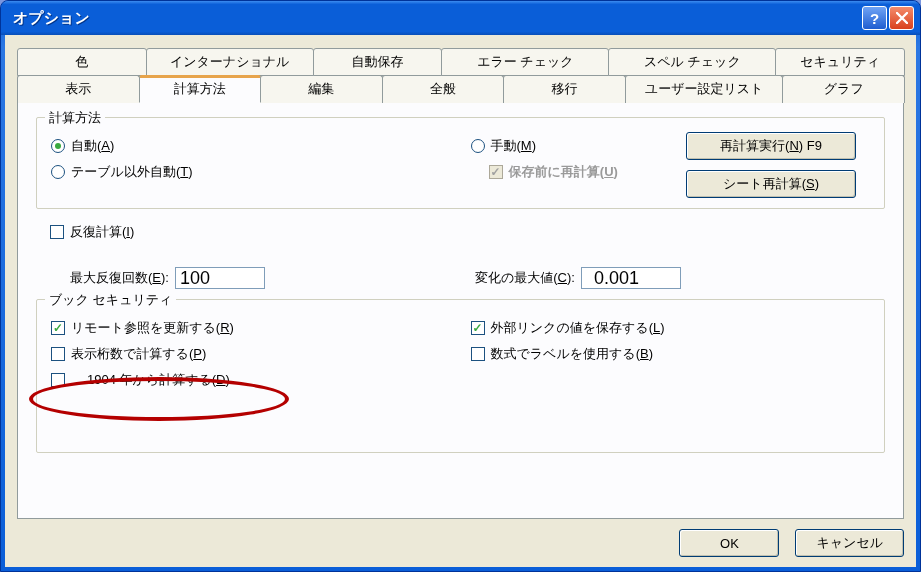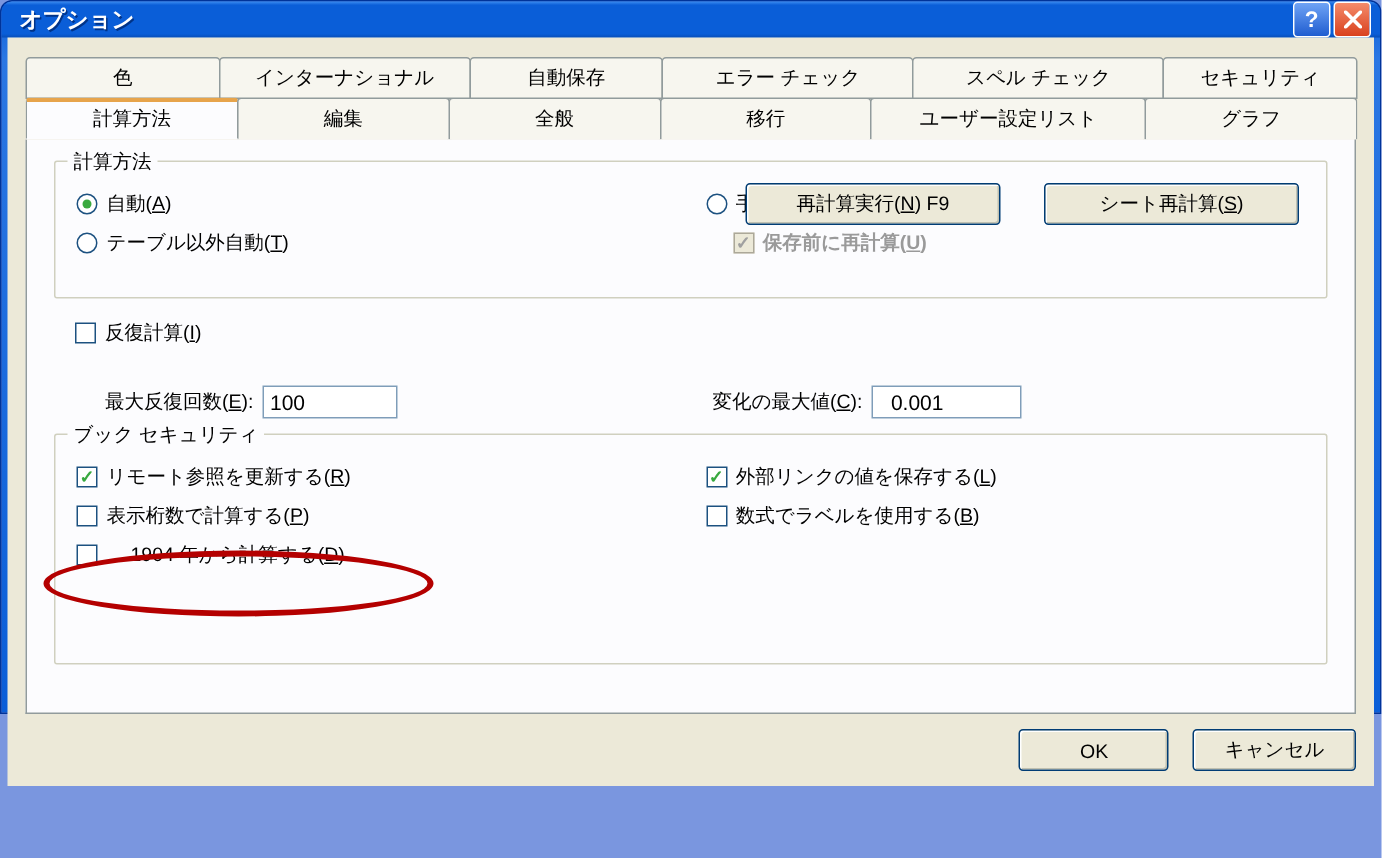--- a/index.html
+++ b/index.html
@@ -7,21 +7,21 @@
     margin: 0;
     font-family: "MS UI Gothic", "Meiryo", Tahoma, sans-serif;
     font-size: 13px;
     background: #7a96df;
     width: 921px;
     height: 572px;
     overflow: hidden;
   }
   .window {
     width: 921px;
-    height: 476px;
+    height: 572px;
     background: linear-gradient(to bottom, #0a5ed8 0%, #2b77e3 8%, #0a5ed8 100%);
     border: 1px solid #003399;
     border-radius: 8px 8px 0 0;
     display: flex;
     flex-direction: column;
   }
   .titlebar {
     height: 34px;
     background: linear-gradient(to bottom, #3c8cf0 0%, #0a5ed8 10%, #0a5ed8 90%, #084eb8 100%);
     color: #fff;
@@ -147,40 +147,40 @@
   .label { font-size:13px; }
   .label u { text-decoration: underline; }
   .disabled-text { color:#9a9a9a;font-weight:bold; }
 
   
   .text-input {
     border: 1px solid #7f9db9;
     background:#fff;
     padding: 2px 4px;
     height: 22px;
-    font-size: 14px;
+    font-size: 18px;
     font-family: inherit;
   }
 
   
   .btn {
     background: #ece9d8;
     border: 1px solid #003c74;
     border-radius: 3px;
     padding: 4px 8px;
     min-width: 170px;
     text-align: center;
     font-size: 13px;
     font-family: inherit;
     box-shadow: inset 1px 1px 0 #fff, inset -1px -1px 0 #c0c0b0;
     cursor: default;
   }
   .btn-small { min-width: 100px; padding: 4px 20px; }
 
-  .btn-col { position:absolute; right:18px; top:14px; display:flex; gap:29px; }
+  .btn-col { position:absolute; right:28px; top:14px; display:flex; flex-direction:column; gap:10px; }
 
   .two-col { display:flex; }
   .two-col > div { flex:1; }
   .col-left { }
   .col-right { padding-left: 20px; }
 
   .iter-row { display:flex; align-items:center; gap: 70px; margin-top:26px; }
   .inline-field { display:flex; align-items:center; gap:6px; }
 
   
@@ -220,20 +220,21 @@
     <div class="tab-wrap">
       <div class="tab-row top">
         <div class="tab">色</div>
         <div class="tab tab-wide">インターナショナル</div>
         <div class="tab">自動保存</div>
         <div class="tab tab-wide">エラー チェック</div>
         <div class="tab tab-wide">スペル チェック</div>
         <div class="tab">セキュリティ</div>
       </div>
       <div class="tab-row bottom">
+        <div class="tab">表示</div>
         <div class="tab active">計算方法</div>
         <div class="tab">編集</div>
         <div class="tab">全般</div>
         <div class="tab">移行</div>
         <div class="tab tab-wide">ユーザー設定リスト</div>
         <div class="tab">グラフ</div>
       </div>
     </div>
 
     <div class="panel">

